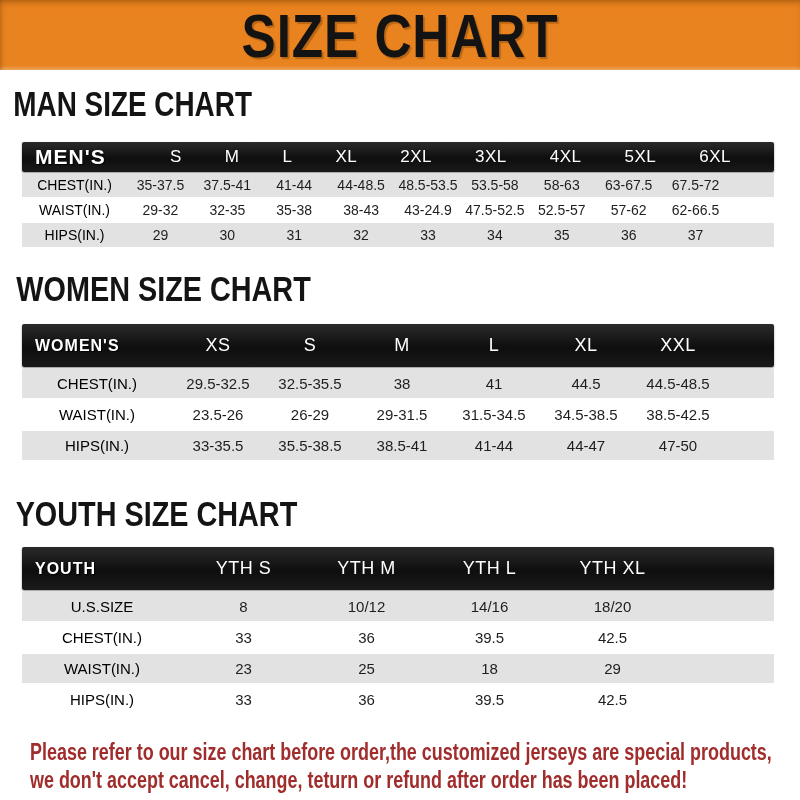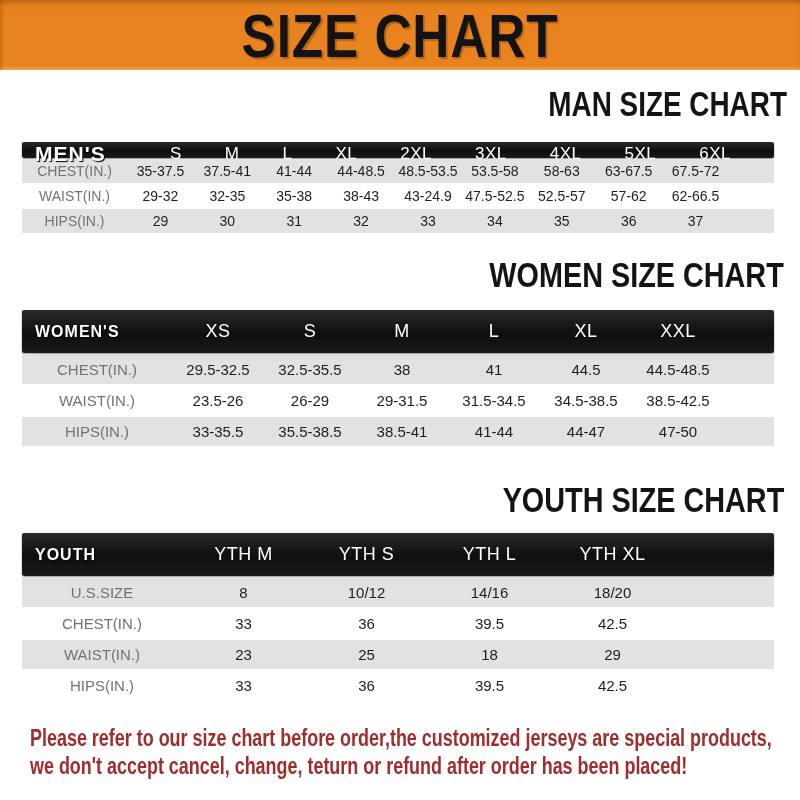--- a/index.html
+++ b/index.html
@@ -23,21 +23,21 @@
   .banner-title {
     display: inline-block;
     font-size: 57px; font-weight: bold; color: #131313;
     transform: scale(.9, 1.08);
     letter-spacing: 1px;
     text-shadow: 2px 2px 1px rgba(90,45,0,.35);
     white-space: nowrap;
   }
 
   
-  .section-heading { text-align: right; height: 36px; line-height: 36px; }
+  .section-heading { text-align: left; height: 36px; line-height: 36px; }
   .section-heading > span {
     display: inline-block;
     font-weight: bold; color: #141414;
     transform: scale(.9, 1.12);
     white-space: nowrap;
   }
   .heading-man   { margin-top: 17px; }
   .heading-man   > span { font-size: 31px; }
   .heading-women { margin-top: 24px; }
   .heading-women > span { font-size: 32px; }
@@ -61,26 +61,26 @@
     font-weight: bold; letter-spacing: 1px;
     padding-left: 13px; text-align: left;
     text-shadow: 1px 1px 1px #000;
     white-space: nowrap;
   }
   .hcell { text-align: center; letter-spacing: .5px; white-space: nowrap; }
 
   .trow { display: grid; align-items: center; }
   .trow.gray  { background: #E2E2E2; }
   .trow.white { background: #FFFFFF; }
-  .rlabel { text-align: center; color: #737373; white-space: nowrap; }
+  .rlabel { text-align: center; color: #000000; white-space: nowrap; }
   .cell   { text-align: center; color: #1e1e1e; white-space: nowrap; }
 
   
   .t-men .thead, .t-men .trow { grid-template-columns: 105px repeat(9, 1fr) 45px; }
-  .t-men .thead  { height: 16px; font-size: 17px; gap: 43px; }
+  .t-men .thead  { height: 30px; font-size: 17px; gap: 43px; }
   .t-men .corner { font-size: 21px; }
   .t-men .trow   { height: 24px; margin-top: 1px; font-size: 14px; }
 
   
   .t-women .thead, .t-women .trow { grid-template-columns: 150px repeat(6, 1fr) 50px; }
 
   
   .t-youth .thead, .t-youth .trow { grid-template-columns: 160px repeat(4, 1fr) 100px; }
 
   .t-women .thead, .t-youth .thead { height: 43px; font-size: 18px; }
@@ -205,22 +205,22 @@
     </div>
 </div>
 
 <div>
   <div class="section-heading heading-youth">
     <span>YOUTH SIZE CHART</span>
   </div>
   <div class="sizetable t-youth">
       <div class="thead">
         <div class="corner">YOUTH</div>
+        <div class="hcell">YTH S</div>
         <div class="hcell">YTH M</div>
-        <div class="hcell">YTH S</div>
         <div class="hcell">YTH L</div>
         <div class="hcell">YTH XL</div>
       </div>
       <div class="trow gray">
         <div class="rlabel">U.S.SIZE</div>
         <div class="cell">8</div>
         <div class="cell">10/12</div>
         <div class="cell">14/16</div>
         <div class="cell">18/20</div>
       </div>

